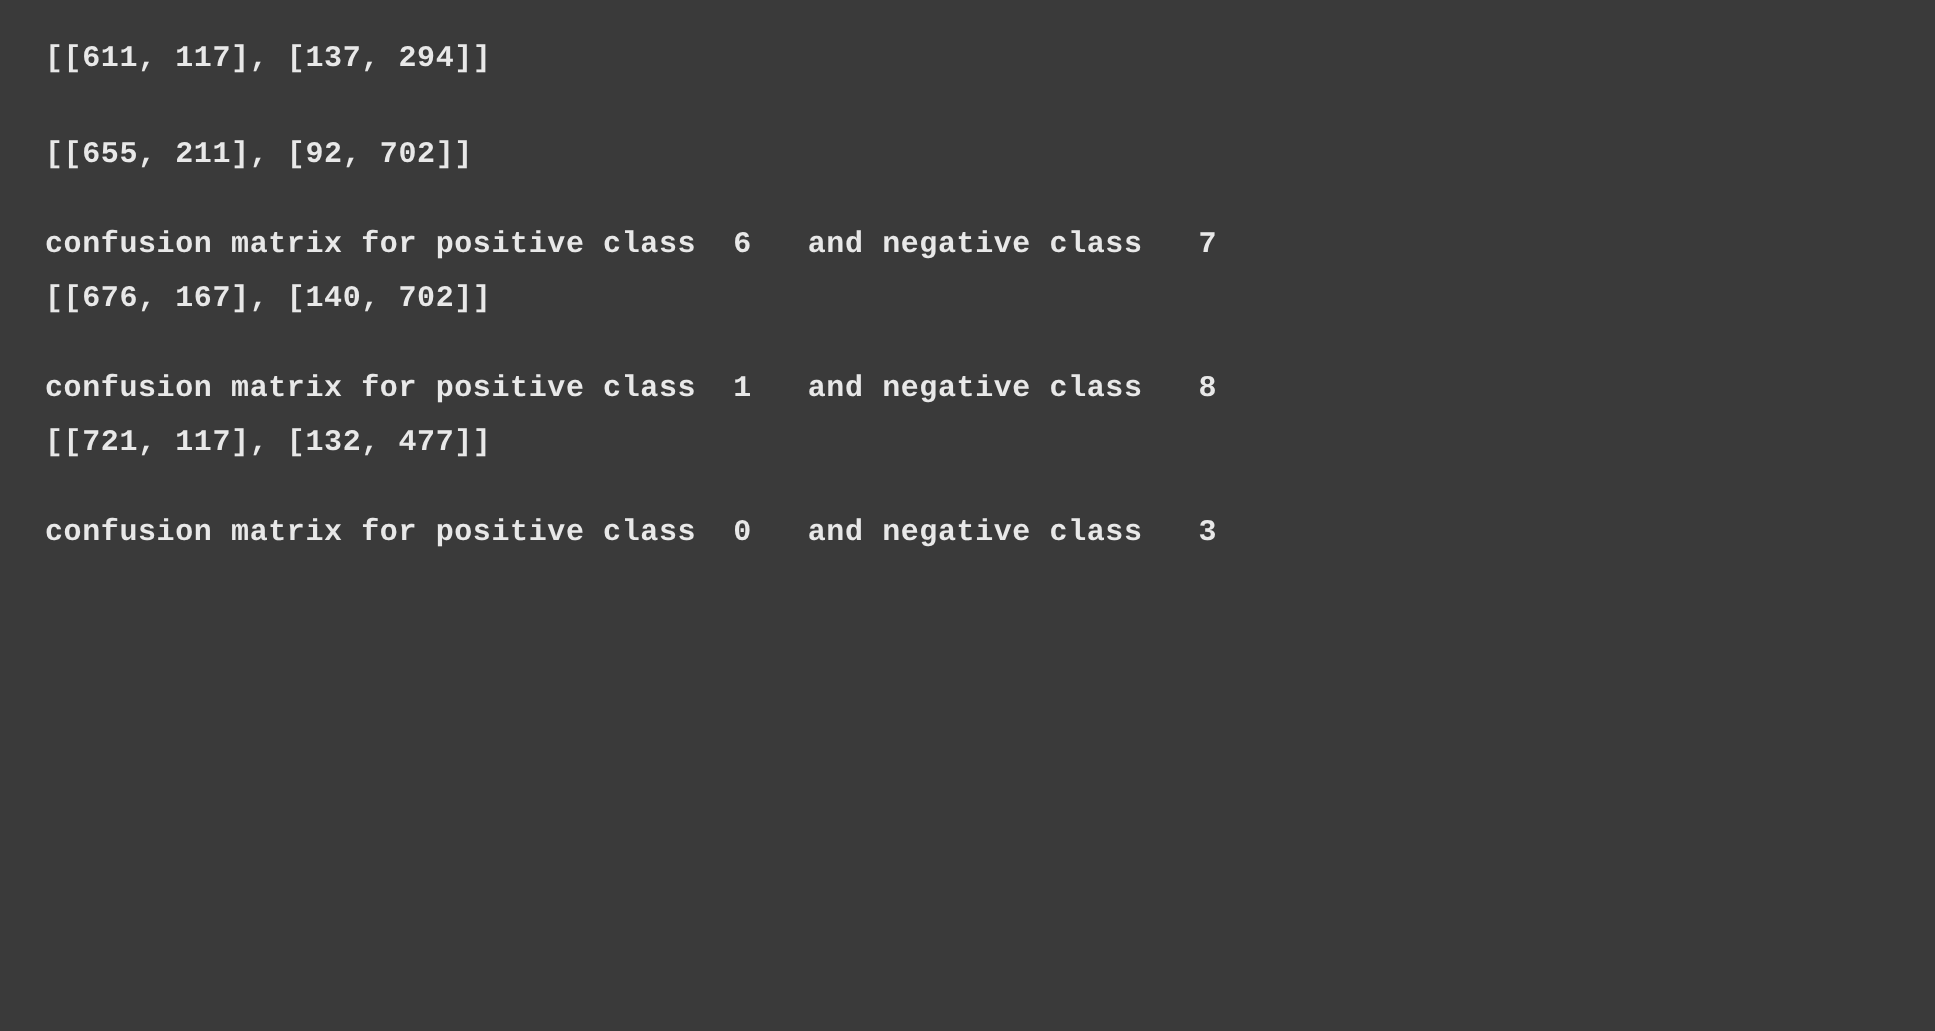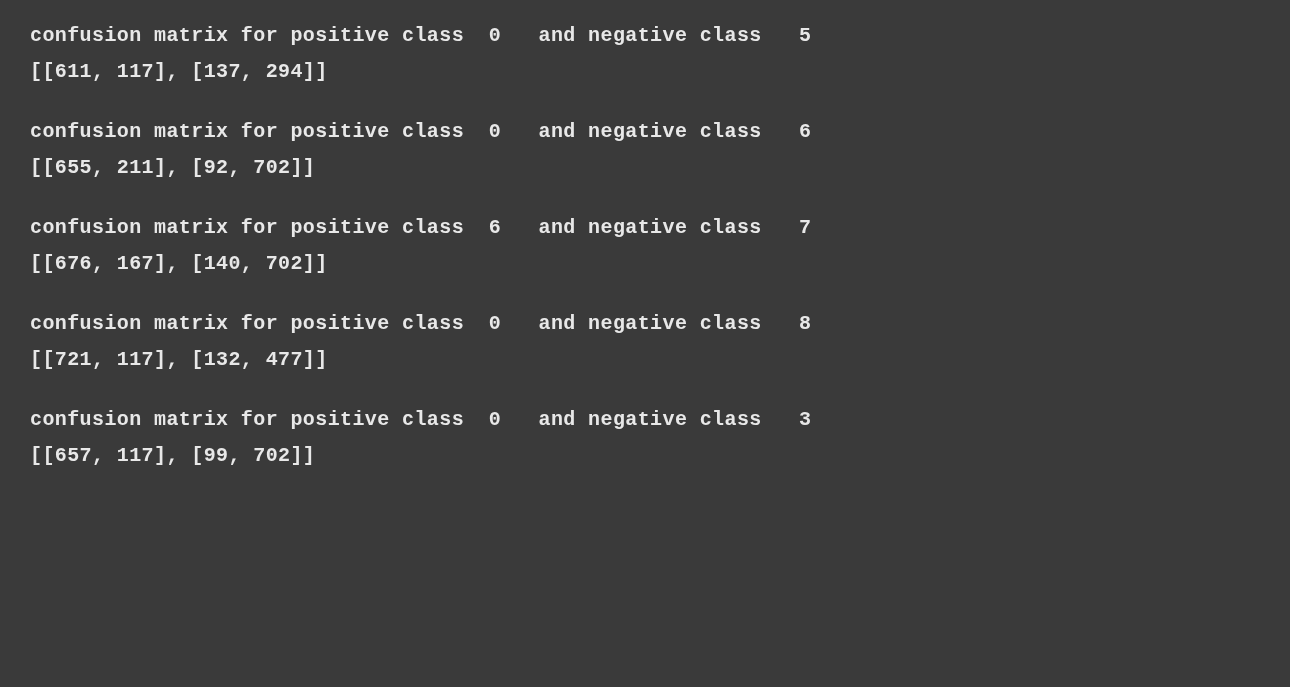--- a/index.html
+++ b/index.html
@@ -31,41 +31,38 @@
 
     .spacer {
       height: 18px;
     }
   </style>
 </head>
 <body>
 
 <div id="output-container">
 <div class="output-block">
-      <div class="line">confusion matrix for positive class  0   and negative class   5</div>
       <div style="height: 4px;"></div>
       <div class="line">[[611, 117], [137, 294]]</div>
       <div class="spacer"></div>
     </div>
     <div class="output-block">
-      <div class="line">confusion matrix for positive class  0   and negative class   6</div>
       <div style="height: 4px;"></div>
       <div class="line">[[655, 211], [92, 702]]</div>
       <div class="spacer"></div>
     </div>
     <div class="output-block">
       <div class="line">confusion matrix for positive class  6   and negative class   7</div>
       <div style="height: 4px;"></div>
       <div class="line">[[676, 167], [140, 702]]</div>
       <div class="spacer"></div>
     </div>
     <div class="output-block">
-      <div class="line">confusion matrix for positive class  0   and negative class   8</div>
+      <div class="line">confusion matrix for positive class  1   and negative class   8</div>
       <div style="height: 4px;"></div>
       <div class="line">[[721, 117], [132, 477]]</div>
       <div class="spacer"></div>
     </div>
     <div class="output-block">
       <div class="line">confusion matrix for positive class  0   and negative class   3</div>
       <div style="height: 4px;"></div>
-      <div class="line">[[657, 117], [99, 702]]</div>
     </div>
   </div>
 
 </body></html>

